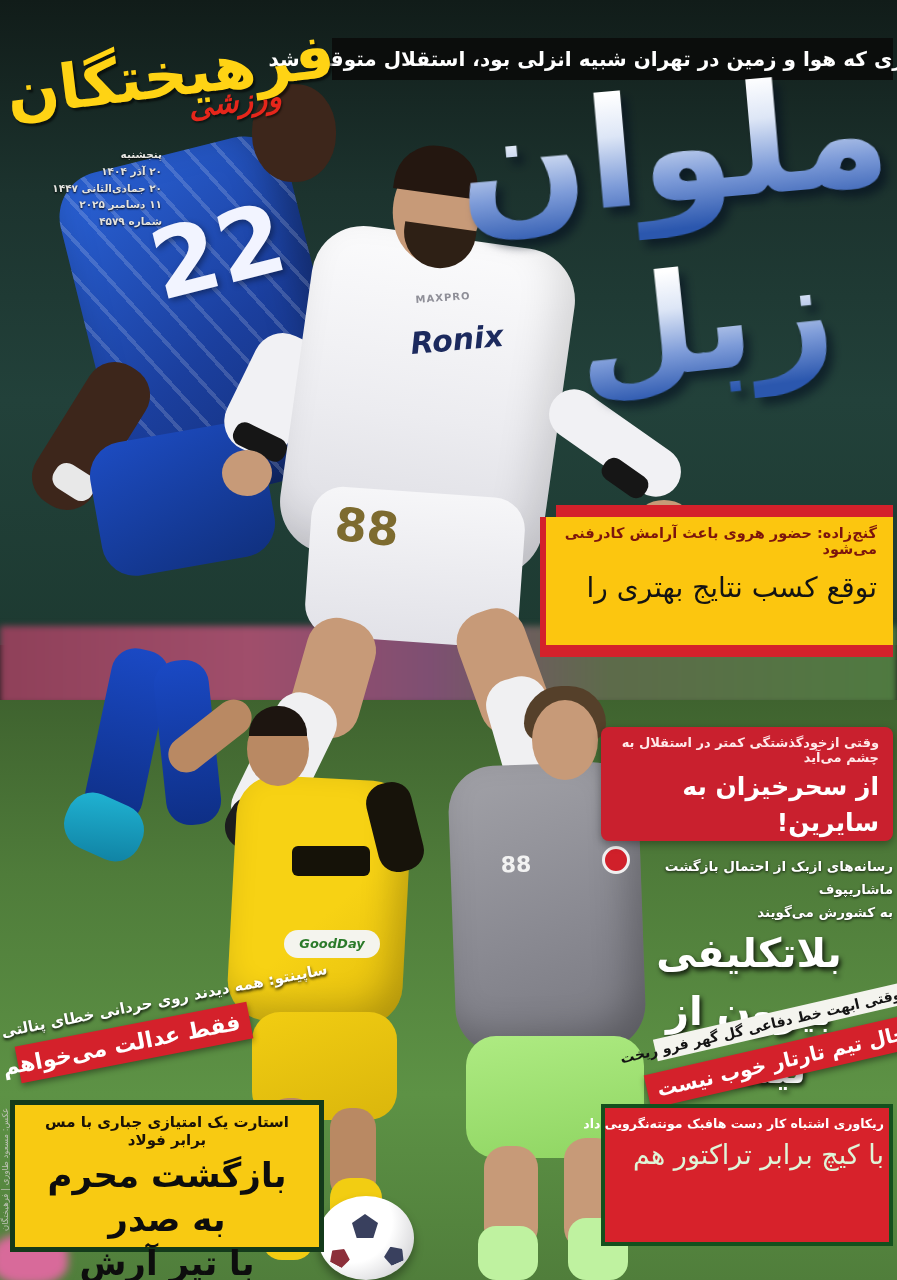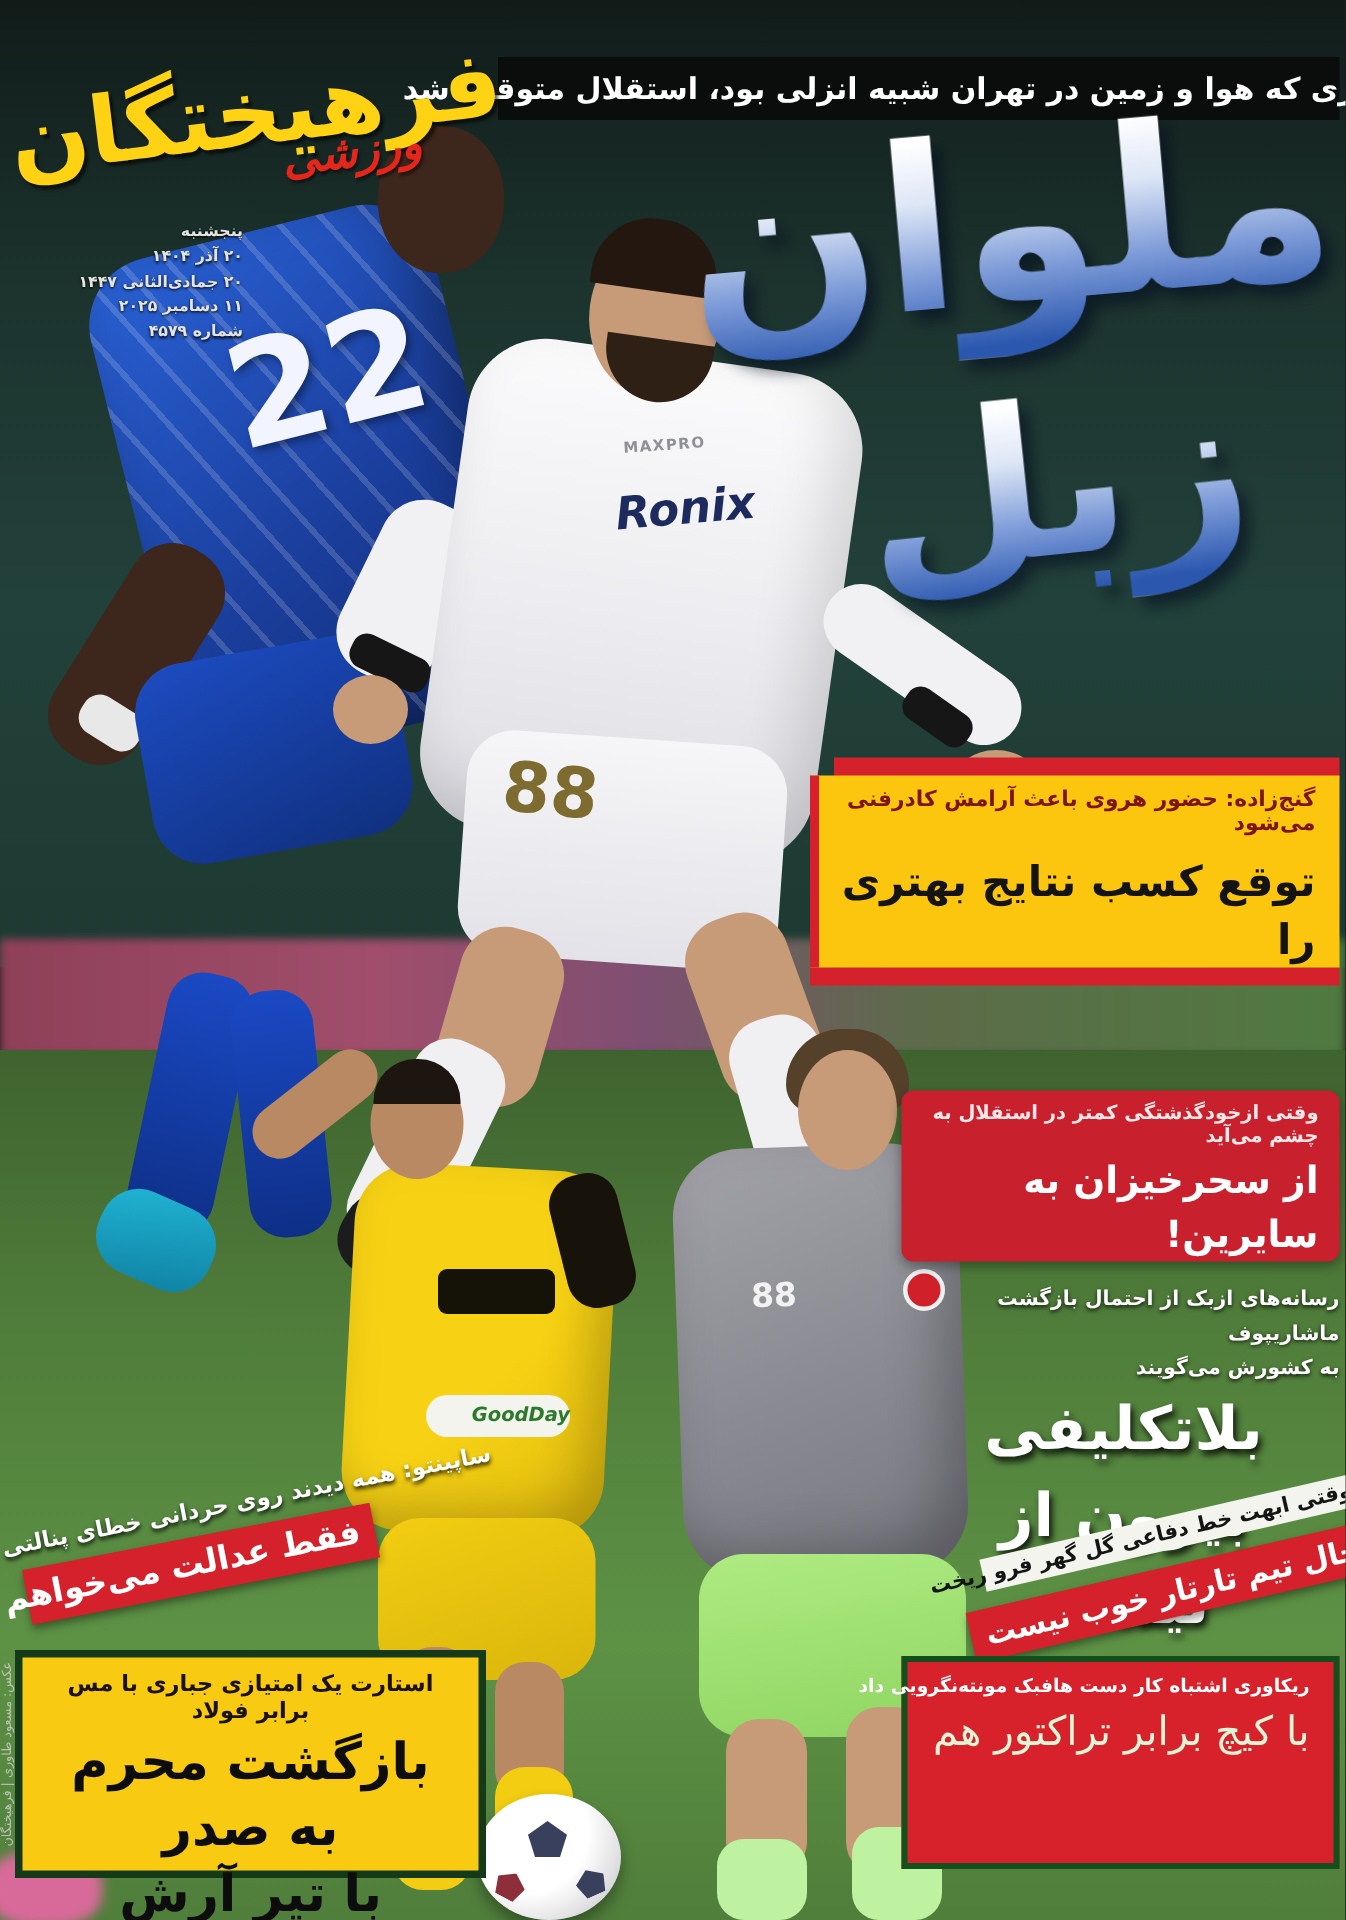--- a/index.html
+++ b/index.html
@@ -74,21 +74,21 @@
   
   .sep-head{left:247px;top:712px;width:62px;height:74px;border-radius:50%;}
   .sep-hair{left:249px;top:706px;width:58px;height:30px;border-radius:28px 28px 0 0;background:#1d1510;}
   .sep-torso{left:232px;top:778px;width:175px;height:245px;border-radius:40px;
     transform:rotate(3deg);
     background:linear-gradient(135deg,#f7d214 55%,#e2bd0e 100%);
     box-shadow:inset -12px -16px 34px rgba(0,0,0,.22);}
   .sep-shoulder{left:372px;top:782px;width:46px;height:90px;border-radius:20px;background:#17130a;transform:rotate(-14deg);}
   .sep-patch{left:292px;top:846px;width:78px;height:30px;border-radius:6px;background:#151208;}
   .sep-goodday{left:284px;top:930px;width:96px;height:28px;border-radius:14px;background:#f4f4ee;
-    font-size:13px;font-weight:bold;font-style:italic;color:#2a7a2a;line-height:28px;}
+    font-size:13px;font-weight:bold;font-style:italic;color:#2a7a2a;text-align:center;line-height:28px;}
   .sep-arm{left:162px;top:718px;width:96px;height:36px;border-radius:18px;transform:rotate(-38deg);}
   .sep-shorts{left:252px;top:1012px;width:145px;height:108px;border-radius:28px;background:linear-gradient(160deg,#f2cd12,#dab60c);}
   .sep-leg1{left:268px;top:1098px;width:46px;height:96px;border-radius:20px;}
   .sep-leg2{left:330px;top:1108px;width:46px;height:92px;border-radius:20px;}
   .sep-sock1{left:262px;top:1168px;width:52px;height:92px;border-radius:20px;background:#f2cd12;}
   .sep-sock2{left:330px;top:1178px;width:52px;height:84px;border-radius:20px;background:#f2cd12;}
 
   
   .per-hair{left:524px;top:686px;width:82px;height:56px;border-radius:40px 40px 20px 20px;background:#55402a;}
   .per-head{left:532px;top:700px;width:66px;height:80px;border-radius:50%;}
@@ -138,21 +138,21 @@
     filter:drop-shadow(6px 8px 5px rgba(0,10,30,.55));}
   .main-line1{right:8px;top:60px;font-size:152px;transform:rotate(-5deg);}
   .main-line2{right:64px;top:240px;font-size:140px;transform:rotate(-6deg);}
 
   
   .red-strip-top{left:556px;top:505px;width:337px;height:14px;background:#d4212b;}
   .red-strip-bottom{left:540px;top:645px;width:353px;height:12px;background:#d4212b;}
   .karate-box{left:540px;top:517px;width:353px;height:128px;background:#fcc60f;
     border-left:6px solid #d4212b;box-sizing:border-box;padding:8px 16px 0 8px;text-align:right;}
   .karate-kicker{font-size:14.5px;font-weight:bold;color:#7c150d;margin-bottom:4px;}
-  .karate-line{font-size:28px;font-weight:bold;color:#141414;line-height:1.38;margin-top:12px;}
+  .karate-line{font-size:28px;font-weight:normal;color:#141414;line-height:1.38;margin-top:12px;}
 
   .esteghlal-box{left:601px;top:727px;width:292px;height:114px;background:#c9202e;
     border-radius:8px;box-sizing:border-box;padding:8px 14px;text-align:right;
     box-shadow:0 3px 8px rgba(0,0,0,.35);}
   .esteghlal-kicker{font-size:13px;font-weight:bold;color:#ffe9e9;margin-bottom:4px;}
   .esteghlal-line{font-size:25px;font-weight:bold;color:#ffffff;line-height:1.42;}
 
   .mash-block{left:605px;top:855px;width:288px;text-align:right;}
   .mash-kicker{font-size:13.5px;font-weight:bold;color:#fff;line-height:1.7;
     text-shadow:0 1px 3px rgba(0,0,0,.85);}
@@ -160,21 +160,21 @@
     text-shadow:2px 3px 5px rgba(0,0,0,.85);}
 
   .gol-kicker{left:652px;top:1010px;width:262px;padding:3px 10px;background:#f4f4ee;
     transform:rotate(-13deg);font-size:14px;font-weight:bold;color:#141414;
     text-align:center;white-space:nowrap;box-sizing:border-box;}
   .gol-headline{left:644px;top:1044px;width:276px;padding:5px 10px;background:#d4212b;
     transform:rotate(-13deg);font-size:20px;font-weight:bold;color:#fff;
     text-align:center;white-space:nowrap;box-sizing:border-box;box-shadow:0 3px 6px rgba(0,0,0,.4);}
 
   .tractor-box{left:601px;top:1104px;width:292px;height:142px;background:#d7222b;
-    border:4px solid #14501d;box-sizing:border-box;padding:8px 16px;text-align:right;}
+    border:4px solid #14501d;box-sizing:border-box;padding:8px 5px;text-align:right;}
   .tractor-kicker{font-size:12.5px;font-weight:bold;color:#fff;margin-bottom:5px;white-space:nowrap;}
   .tractor-line{font-size:27px;font-weight:normal;color:#dff5d8;line-height:1.4;}
 
   .sap-kicker{left:14px;top:990px;width:316px;transform:rotate(-11deg);
     font-size:15px;font-weight:bold;color:#fff;text-align:center;white-space:nowrap;
     text-shadow:0 2px 3px rgba(0,0,0,.85);}
   .sap-headline{left:16px;top:1024px;width:236px;padding:6px 10px;background:#d4212b;
     transform:rotate(-11deg);font-size:22px;font-weight:bold;color:#fff;
     text-align:center;white-space:nowrap;box-sizing:border-box;box-shadow:0 3px 6px rgba(0,0,0,.4);}
 

